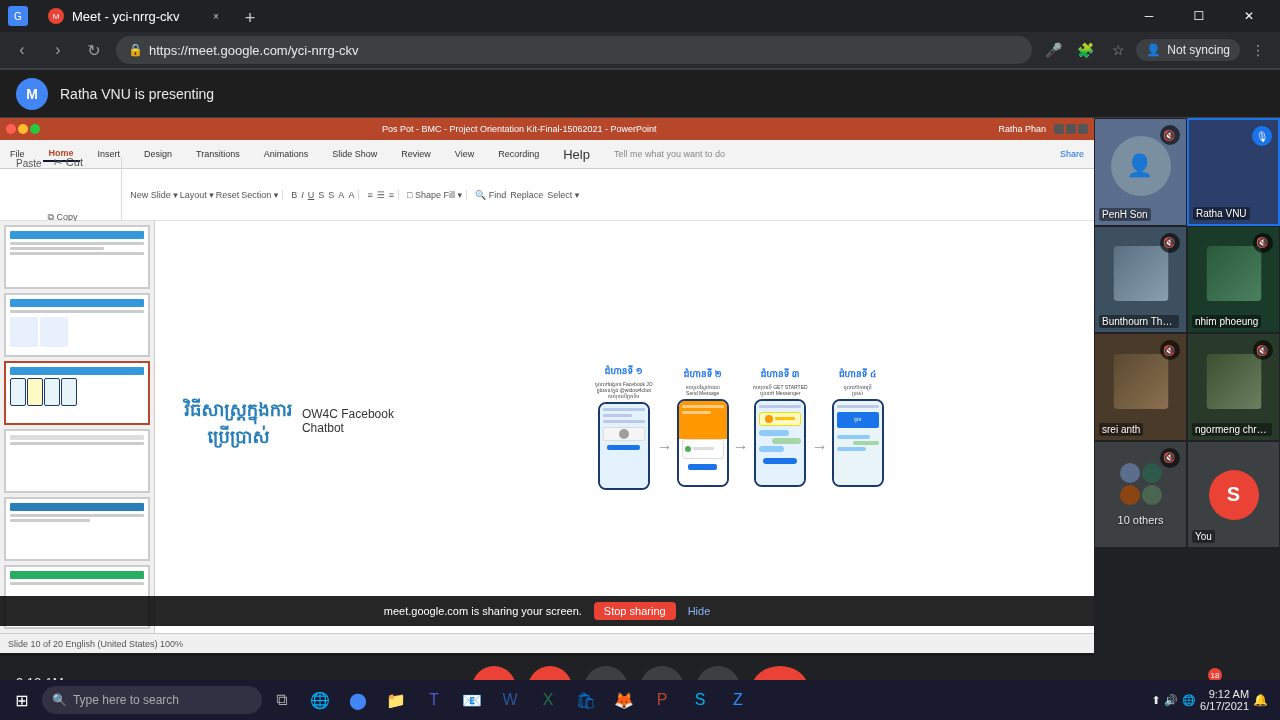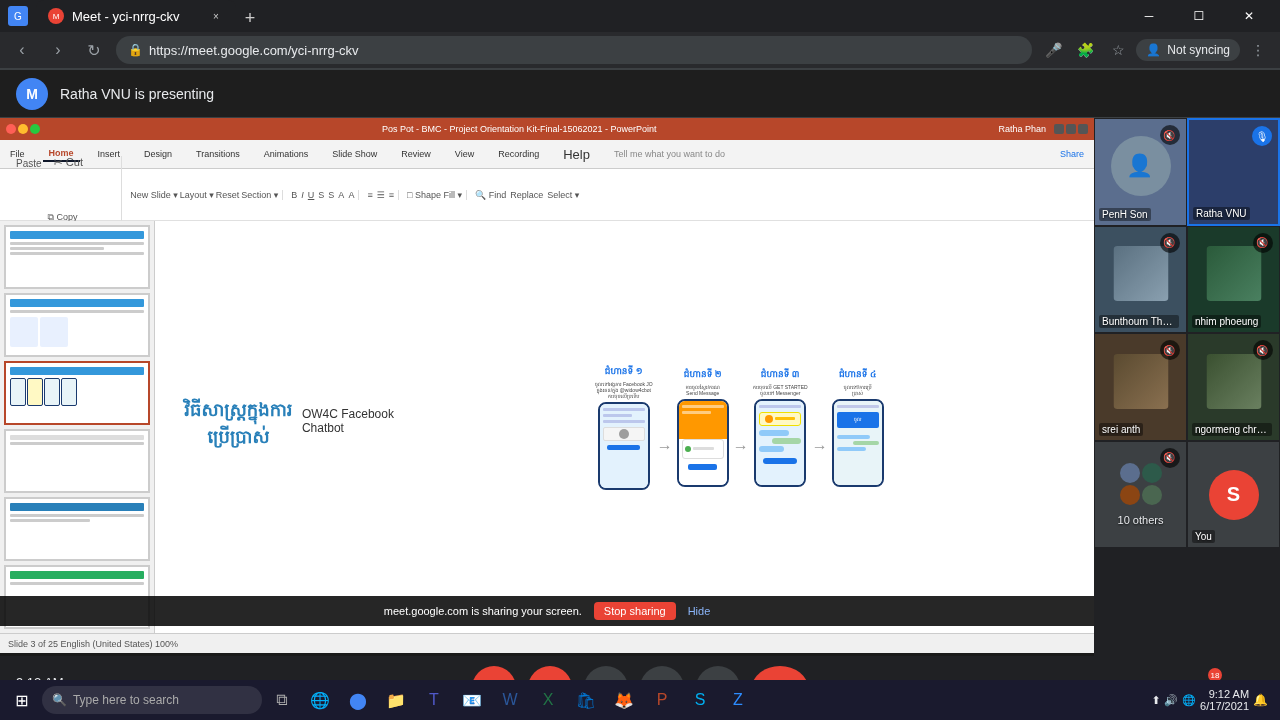--- a/index.html
+++ b/index.html
@@ -900,21 +900,21 @@
                       <div style="height:4px;background:#90caf9;border-radius:2px;width:70%;"></div>
                     </div>
                   </div>
                 </div>
               </div>
             </div>
           </div>
         </div>
 
         <div class="ppt-status-bar">
-          <span>Slide 3 of 25    English (United States)    100%</span>
+          <span>Slide 10 of 20    English (United States)    100%</span>
         </div>
       </div>
 
       <div class="share-banner">
         <span>meet.google.com is sharing your screen.</span>
         <div class="stop-sharing-btn">Stop sharing</div>
         <div class="hide-btn">Hide</div>
       </div>
     </div>
 

